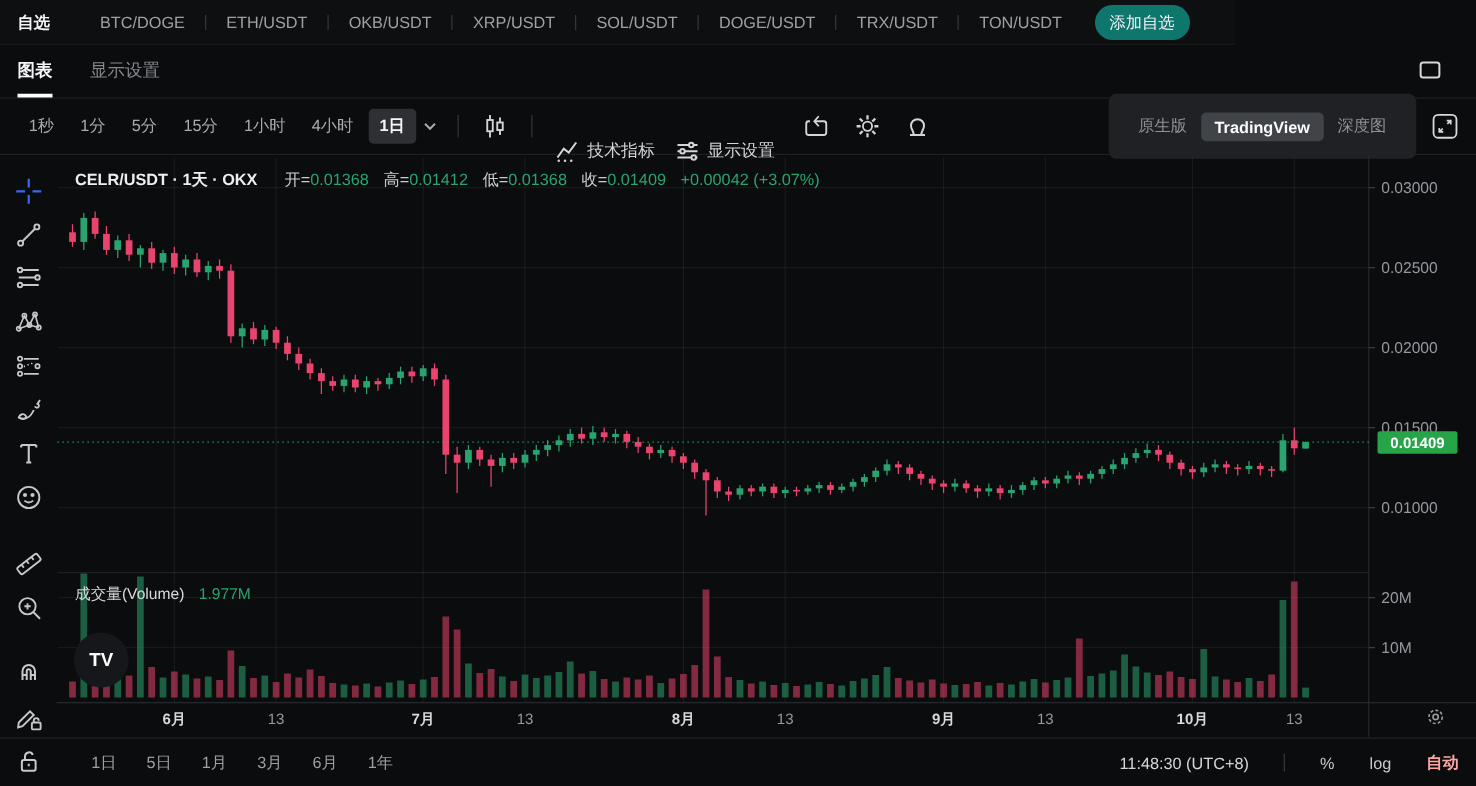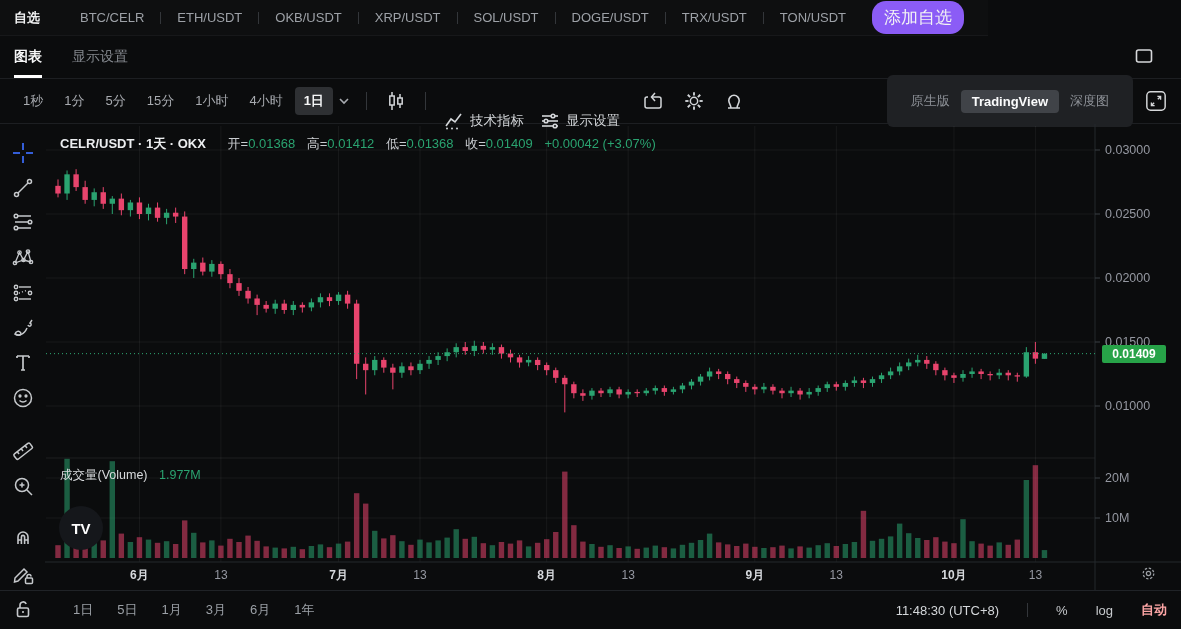--- a/index.html
+++ b/index.html
@@ -4,21 +4,21 @@
 <style>
   html,body{margin:0;padding:0;background:#000;}
   *{box-sizing:border-box;font-family:"Liberation Sans","DejaVu Sans",sans-serif;}
   .app{position:relative;width:1181px;height:629px;background:#0b0c0d;color:#e6e8ea;overflow:hidden;}
 
   
   .watchbar{position:absolute;left:0;top:0;width:988px;height:36px;background:#0e0f10;display:flex;align-items:center;padding-left:14px;border-bottom:1px solid #17181a;}
   .watch-active{color:#f2f3f4;font-size:13px;font-weight:bold;margin-right:24px;cursor:pointer;}
   .pair{color:#9da1a7;font-size:13px;padding:0 16px;cursor:pointer;white-space:nowrap;}
   .pair-divider{width:1px;height:12px;background:#33363a;}
-  .add-pill{margin-left:10px;background:#8b5cf6;color:#f2f3f4;font-size:17px;padding:5px 12px;border-radius:14px;cursor:pointer;white-space:nowrap;font-family:Liberation Mono, monospace;}
+  .add-pill{margin-left:10px;background:#0f766e;color:#f2f3f4;font-size:13px;padding:5px 12px;border-radius:14px;cursor:pointer;white-space:nowrap;font-family:Liberation Mono, monospace;}
 
   
   .viewtabs{position:absolute;left:0;top:36px;width:1181px;height:43px;border-bottom:1px solid #1d1f22;display:flex;align-items:center;padding-left:14px;}
   .vtab{font-size:14px;margin-right:30px;cursor:pointer;position:relative;height:100%;display:flex;align-items:center;}
   .vtab.active{color:#f5f6f7;font-weight:bold;}
   .vtab.active:after{content:"";position:absolute;left:0;right:0;bottom:0;height:3px;background:#ffffff;}
   .vtab.inactive{color:#84888e;}
   .viewtabs .winicon{position:absolute;right:28px;top:12px;cursor:pointer;}
 
   
@@ -66,21 +66,21 @@
   svg.ic{display:block;}
 </style>
 </head>
 <body>
 
 <div class="app">
 
   <div class="watchbar">
     <span class="watch-active">自选</span>
     <span id="watch-pairs" style="display:flex;align-items:center;">
-        <span class="pair">BTC/CELR</span>
+        <span class="pair">BTC/DOGE</span>
         <span class="pair-divider"></span>
         <span class="pair">ETH/USDT</span>
         <span class="pair-divider"></span>
         <span class="pair">OKB/USDT</span>
         <span class="pair-divider"></span>
         <span class="pair">XRP/USDT</span>
         <span class="pair-divider"></span>
         <span class="pair">SOL/USDT</span>
         <span class="pair-divider"></span>
         <span class="pair">DOGE/USDT</span>

